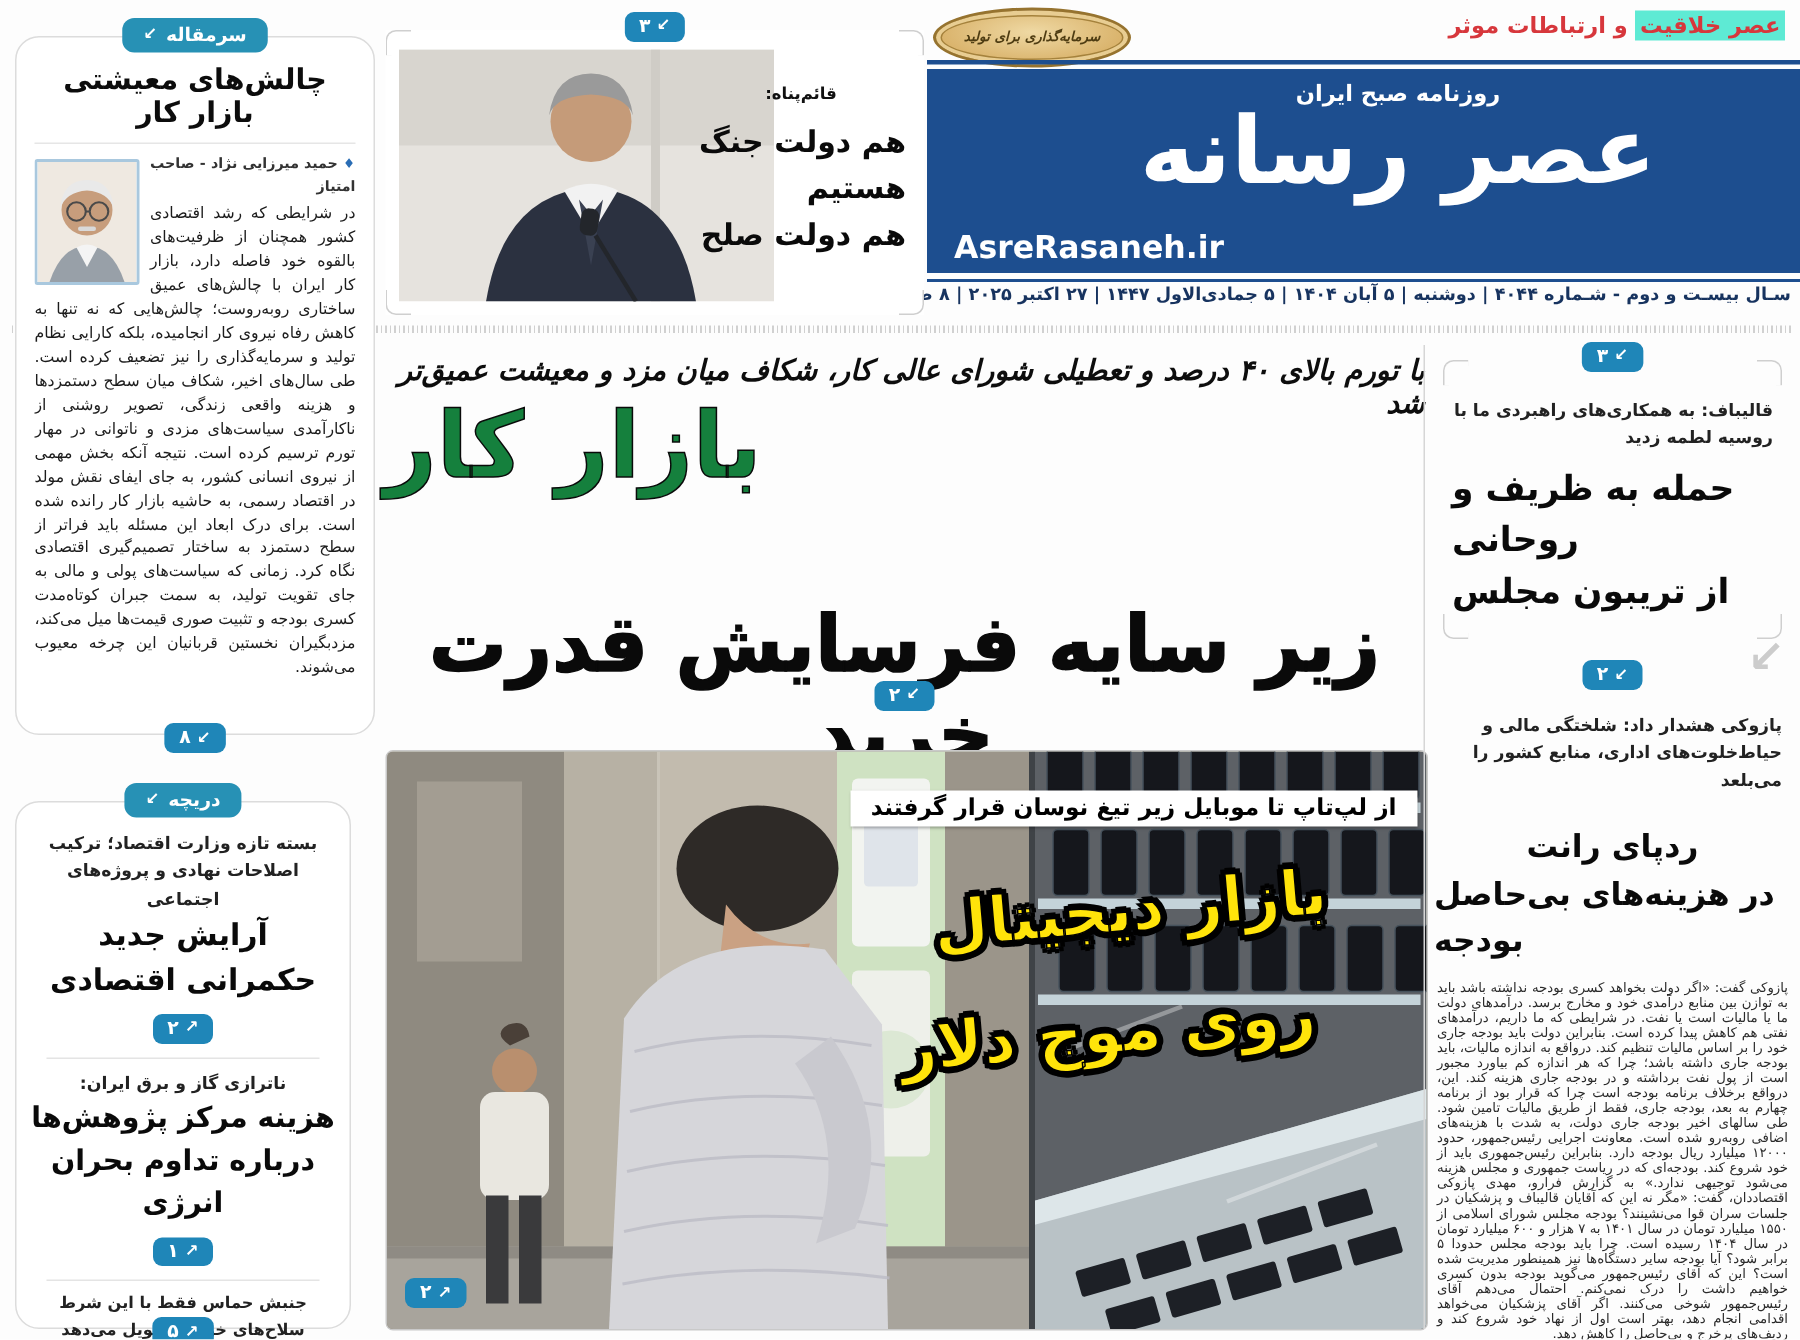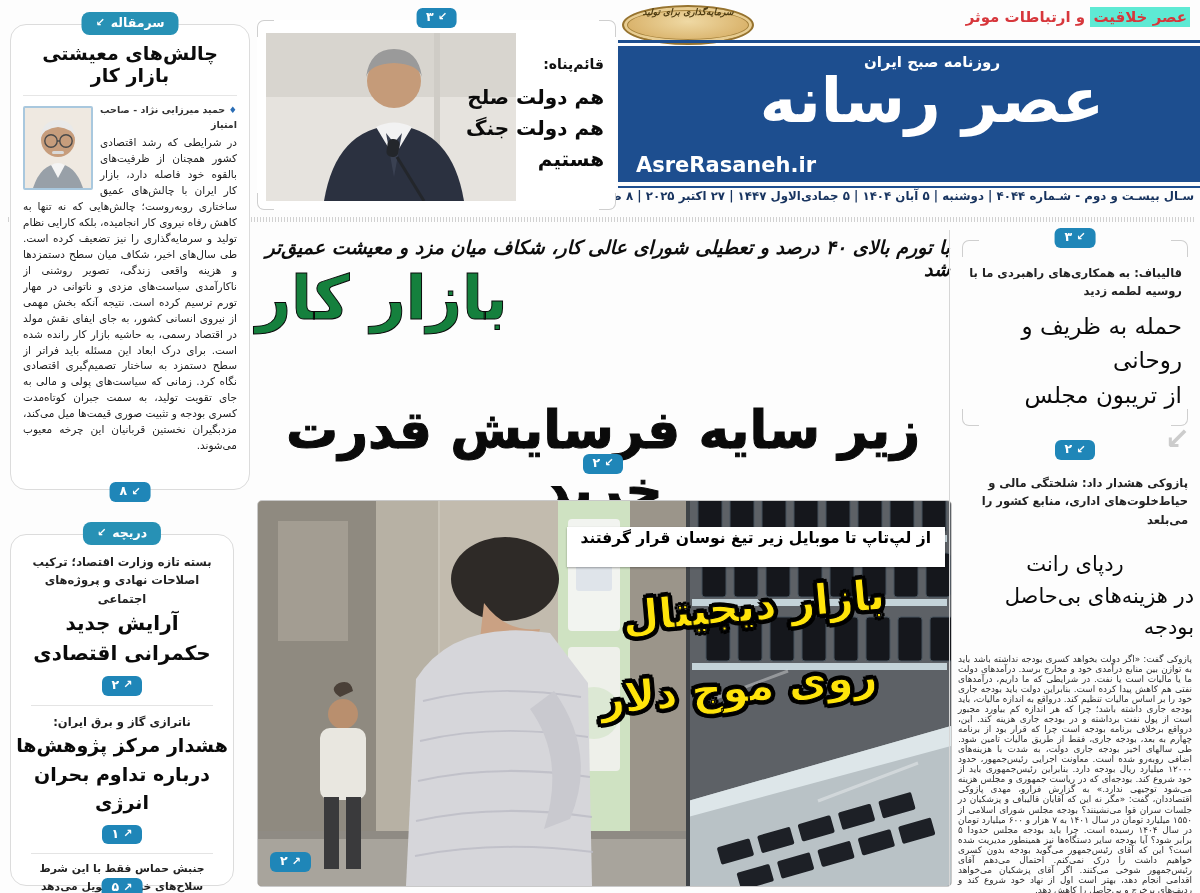--- a/index.html
+++ b/index.html
@@ -18,21 +18,21 @@
   .cnr.tl{top:0;left:0;border-top-width:1.5px;border-left-width:1.5px;border-top-left-radius:7px;}
   .cnr.tr{top:0;right:0;border-top-width:1.5px;border-right-width:1.5px;border-top-right-radius:7px;}
   .cnr.bl{bottom:0;left:0;border-bottom-width:1.5px;border-left-width:1.5px;border-bottom-left-radius:7px;}
   .cnr.br{bottom:0;right:0;border-bottom-width:1.5px;border-right-width:1.5px;border-bottom-right-radius:7px;}
   .hairline{width:82%;border:0;border-top:1px solid #e4e4e4;margin:9px auto 0;}
 
   
   #slogan{position:absolute;top:8px;right:10px;direction:rtl;font-size:15px;font-weight:bold;color:#d7373c;white-space:nowrap;}
   #slogan .hl{background:#5eead4;padding:1px 3px;}
   #seal{position:absolute;left:622px;top:5px;width:128px;height:36px;background:radial-gradient(ellipse at 50% 40%, #efd9a4, #d9b26a 70%, #c49746);
-        border:2px solid #96ordered73a38;border:2px solid #96732f;border-radius:50%;display:flex;align-items:flex-start;justify-content:center;
+        border:2px solid #96ordered73a38;border:2px solid #96732f;border-radius:50%;display:flex;align-items:center;justify-content:center;
         box-shadow:inset 0 0 0 3px #e8cd92, inset 0 0 0 4px #a5823c;}
   #seal span{font-size:9px;font-weight:bold;color:#4e3c12;font-style:italic;}
   #masthead-box{position:absolute;left:618px;top:46px;width:628px;height:136px;background:#1d4e8f;}
   #masthead-box::before{content:"";position:absolute;left:0;right:0;top:-6px;height:2.5px;background:#1d4e8f;}
   #masthead-box::after{content:"";position:absolute;left:0;right:0;bottom:-6px;height:2.5px;background:#1d4e8f;}
   #paper-type{margin-top:7px;text-align:center;color:#fff;font-size:15px;font-weight:bold;}
   #paper-title{text-align:center;color:#fff;font-size:62px;font-weight:bold;line-height:1.1;margin-top:-4px;letter-spacing:-1px;}
   #paper-url{position:absolute;left:18px;bottom:5px;color:#fff;font-size:21px;font-weight:bold;direction:ltr;}
   #dateline{position:absolute;left:618px;top:189px;width:576px;direction:rtl;text-align:right;
             font-size:11.8px;font-weight:bold;color:#17335f;white-space:nowrap;}
@@ -48,48 +48,48 @@
   #ed-byline{font-size:9.5px;font-weight:bold;color:#333;margin-bottom:3px;}
   #ed-byline .dm{color:#2a6db5;font-size:9px;}
   #ed-avatar{float:left;width:66px;height:80px;border:2px solid #a9c8de;border-radius:2px;margin:3px 7px 3px 0;}
   #ed-badge{position:absolute;bottom:-13px;left:50%;transform:translateX(-50%);}
 
   
   #speech-card{position:absolute;left:257px;top:20px;width:359px;height:190px;background:#fff;}
   #speech-badge{position:absolute;top:-12px;left:50%;transform:translateX(-50%);}
   #speech-photo{position:absolute;left:9px;top:13px;width:250px;height:168px;}
   #speech-text{position:absolute;right:12px;top:36px;width:140px;text-align:right;}
-  #speech-kicker{font-size:14px;font-weight:bold;color:#111;margin-bottom:10px;}
+  #speech-kicker{font-size:11px;font-weight:bold;color:#111;margin-bottom:10px;text-align:center;}
   .speech-h{font-size:20px;font-weight:bold;color:#0a0a0a;line-height:1.55;}
 
   
   #lead-kicker{position:absolute;left:256px;top:236px;width:694px;text-align:right;font-size:19px;font-weight:bold;color:#0d0d0d;font-style:italic;}
   #lead-h1{position:absolute;left:256px;top:262px;width:694px;text-align:left;font-size:61px;font-weight:bold;color:#15803d;-webkit-text-stroke:1px #0a0a0a;}
   #lead-h2{position:absolute;left:256px;top:352px;width:694px;text-align:center;font-size:52px;font-weight:bold;color:#0a0a0a;margin-top:48px;-webkit-text-stroke:1px #0a0a0a;}
   #lead-badge-wrap{position:absolute;left:256px;top:452px;width:694px;text-align:center;}
 
   
   #market{position:absolute;left:257px;top:500px;width:693px;height:385px;border:1px solid #c9c9c9;border-radius:5px;overflow:hidden;background:#b9b4a8;}
   #market svg{position:absolute;inset:0;}
   #market-strip{position:absolute;top:26px;right:6px;background:#fff;color:#000;font-size:15.5px;font-weight:bold;
-                padding:2px 14px 20px;box-shadow:0 1px 2px rgba(0,0,0,.35);}
+                padding:2px 14px 4px;box-shadow:0 1px 2px rgba(0,0,0,.35);}
   #market-yellow{position:absolute;right:14px;top:80px;width:360px;text-align:center;transform:rotate(-5deg);
                  color:#ffe40a;font-weight:bold;}
   .ytxt{font-size:42px;line-height:1.2;-webkit-text-stroke:1px #000;
         text-shadow:-3px -3px 0 #000,3px -3px 0 #000,-3px 3px 0 #000,3px 3px 0 #000,0 4px 0 #000,4px 0 0 #000,-4px 0 0 #000,0 -4px 0 #000;}
   #ytxt2{margin-top:30px;transform:translateX(-22px);}
   #market-badge{position:absolute;left:12px;bottom:14px;}
 
   
   #rdivider{position:absolute;left:949px;top:230px;width:1px;height:656px;background:#d6d6d6;}
   #right-col{position:absolute;left:956px;top:228px;width:238px;display:flex;flex-direction:column;align-items:center;}
   #rc-frame{position:relative;width:214px;margin-top:12px;padding:24px 6px 14px;text-align:center;}
   #rc1-badge{position:absolute;top:-12px;left:50%;transform:translateX(-50%);}
   .rc-kicker{font-size:11.5px;font-weight:bold;color:#222;line-height:1.6;text-align:right;}
-  .rc-h{font-size:23px;font-weight:normal;color:#0a0a0a;line-height:1.5;text-align:right;}
+  .rc-h{font-size:23px;font-weight:bold;color:#0a0a0a;line-height:1.5;text-align:left;}
   #rc-arrow{position:absolute;right:4px;top:196px;font-size:30px;color:#cccccc;line-height:1;font-weight:bold;}
   #rc2-badge{margin-top:14px;}
   #rc2-kicker{margin-top:14px;width:226px;}
   #rc2-h1{font-size:21px;margin-top:20px;}
   #rc2-h2{font-size:21px;}
   #rc-body{margin-top:10px;width:234px;font-size:8.9px;line-height:1.13;text-align:justify;color:#2b2b2b;}
 
   
   #daricheh{position:absolute;left:10px;top:534px;width:222px;height:350px;background:#fff;border:1.5px solid #dcdcdc;border-radius:16px;
             display:flex;flex-direction:column;align-items:center;}
@@ -164,22 +164,22 @@
       <circle cx="128" cy="48" r="27" fill="#c59b79"></circle>
       <path d="M100 44 q4 -28 28 -28 q24 0 28 28 q-4 -13 -28 -14 q-24 1 -28 14" fill="#9a9a9a"></path>
       <path d="M58 168 Q70 96 128 92 Q186 96 198 168 Z" fill="#2b3140"></path>
       <path d="M110 94 L128 124 L146 94 q-18 -9 -36 0" fill="#f2f2f2"></path>
       <path d="M120 100 l8 10 l8 -10 l-8 44 z" fill="#3a4152"></path>
       <rect x="121" y="106" width="12" height="18" rx="5" fill="#23262b" transform="rotate(8 127 115)"></rect>
       <line x1="131" y1="124" x2="158" y2="168" stroke="#23262b" stroke-width="3"></line>
     </svg>
     <div id="speech-text">
       <div id="speech-kicker">قائم‌پناه:</div>
+      <div class="speech-h">هم دولت جنگ هستیم</div>
       <div class="speech-h">هم دولت صلح</div>
-      <div class="speech-h">هم دولت جنگ هستیم</div>
     </div>
   </div>
 
   <div id="lead-kicker">با تورم بالای ۴۰ درصد و تعطیلی شورای عالی کار، شکاف میان مزد و معیشت عمیق‌تر شد</div>
   <div id="lead-h1">بازار کار</div>
   <div id="lead-h2">زیر سایه فرسایش قدرت خرید</div>
   <div id="lead-badge-wrap">
     <span class="pbadge">
       <span>۲</span>
       <span class="arr">↙</span>
@@ -315,21 +315,21 @@
     <div class="dk" id="d-a1-k">بسته تازه وزارت اقتصاد؛ ترکیب اصلاحات نهادی و پروژه‌های اجتماعی</div>
     <div class="dh">آرایش جدید</div>
     <div class="dh">حکمرانی اقتصادی</div>
     <span class="pbadge d-badge">
       <span>۲</span>
       <span class="arr">↗</span>
     </span>
     <hr class="hairline">
 
     <div class="dk" style="margin-top:7px">ناترازی گاز و برق ایران:</div>
-    <div class="dh" id="d-a2-h">هشدار مرکز پژوهش‌ها</div>
+    <div class="dh" id="d-a2-h">هزینه مرکز پژوهش‌ها</div>
     <div class="dh" style="font-size:19px">درباره تداوم بحران انرژی</div>
     <span class="pbadge d-badge">
       <span>۱</span>
       <span class="arr">↗</span>
     </span>
     <hr class="hairline">
 
     <div class="dk" id="d-a3-k" style="margin-top:6px">جنبش حماس فقط با این شرط سلاح‌های خود را تحویل می‌دهد</div>
 
     <span class="pbadge" id="d-badge3">

